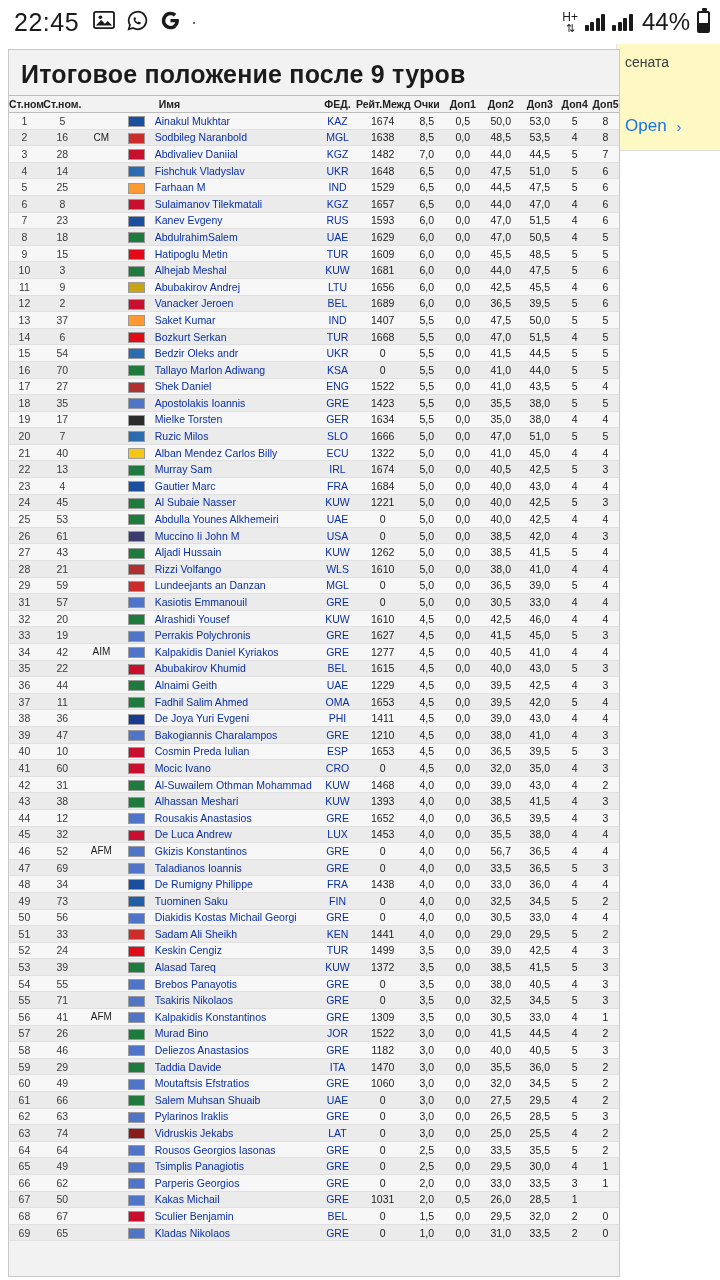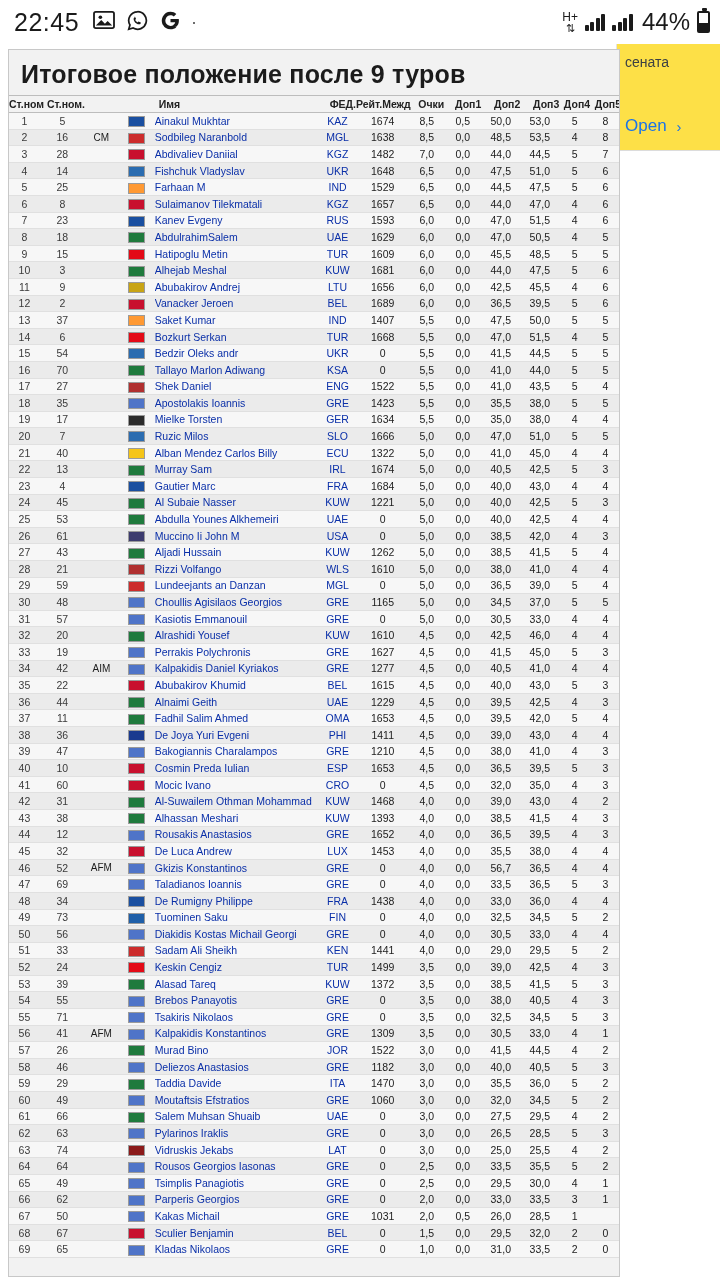--- a/index.html
+++ b/index.html
@@ -39,21 +39,21 @@
   .hplus .a { font-size: 11px; letter-spacing: -1px; }
 
   .batt { width: 13px; height: 22px; border: 2px solid #1a1a1a; border-radius: 2px; position: relative; }
   .batt::before { content:""; position:absolute; top:-5px; left:3px; width:5px; height:3px; background:#1a1a1a; border-radius:1px;}
   .batt .fill { position: absolute; bottom: 0; left: 0; right: 0; height: 44%; background: #1a1a1a; }
 
   
   .sidepanel {
     position: absolute; right: 0; top: 44px;
     width: 104px; height: 107px;
-    background: #fde047;
+    background: #fef9c3;
     border-left: 1px solid #e3e3e3;
     border-bottom: 1px solid #dcdcdc;
     padding: 10px 8px;
   }
   .sidepanel .sp-text { font-size: 14px; color: #3c4043; }
   .sidepanel .sp-open {
     position: absolute; left: 8px; bottom: 14px;
     font-size: 17px; color: #1a73e8; display: flex; align-items: center; gap: 10px;
   }
   .sp-chev { font-size: 15px; }
@@ -75,21 +75,21 @@
 
   table.grid { border-collapse: collapse; width: 612px; table-layout: fixed; }
   table.grid td, table.grid th { padding: 0; }
 
   thead th {
     font-size: 10.5px; font-weight: 700; color: #222;
     background: #f2f2f2;
     border-top: 1px solid #bdbdbd;
     border-bottom: 1px solid #bdbdbd;
     height: 17px;
-    text-align: right;
+    text-align: center;
     white-space: nowrap;
   }
   thead th.left { text-align: left; padding-left: 4px; }
 
   tbody tr { height: 16.6px; }
   tbody tr:nth-child(even) { background: #ebebeb; }
   tbody tr:nth-child(odd) { background: #f7f7f7; }
   tbody td {
     font-size: 10.5px; color: #1b1b1b; height: 16.6px;
     border-bottom: 1px solid #e0e0e0;
@@ -642,35 +642,20 @@
             <td class="fed">MGL</td>
             <td class="c">0</td>
             <td class="c">5,0</td>
             <td class="c">0,0</td>
             <td class="c">36,5</td>
             <td class="c">39,0</td>
             <td class="c">5</td>
             <td class="c">4</td>
           </tr>
           <tr>
-            <td class="num">30</td>
-            <td class="num">48</td>
-            <td class="title"></td>
-            <td class="flagcell"><span class="flag" style="background: rgb(79, 116, 200);"></span></td>
-            <td class="name">Choullis Agisilaos Georgios</td>
-            <td class="fed">GRE</td>
-            <td class="c">1165</td>
-            <td class="c">5,0</td>
-            <td class="c">0,0</td>
-            <td class="c">34,5</td>
-            <td class="c">37,0</td>
-            <td class="c">5</td>
-            <td class="c">5</td>
-          </tr>
-          <tr>
             <td class="num">31</td>
             <td class="num">57</td>
             <td class="title"></td>
             <td class="flagcell"><span class="flag" style="background: rgb(79, 116, 200);"></span></td>
             <td class="name">Kasiotis Emmanouil</td>
             <td class="fed">GRE</td>
             <td class="c">0</td>
             <td class="c">5,0</td>
             <td class="c">0,0</td>
             <td class="c">30,5</td>

